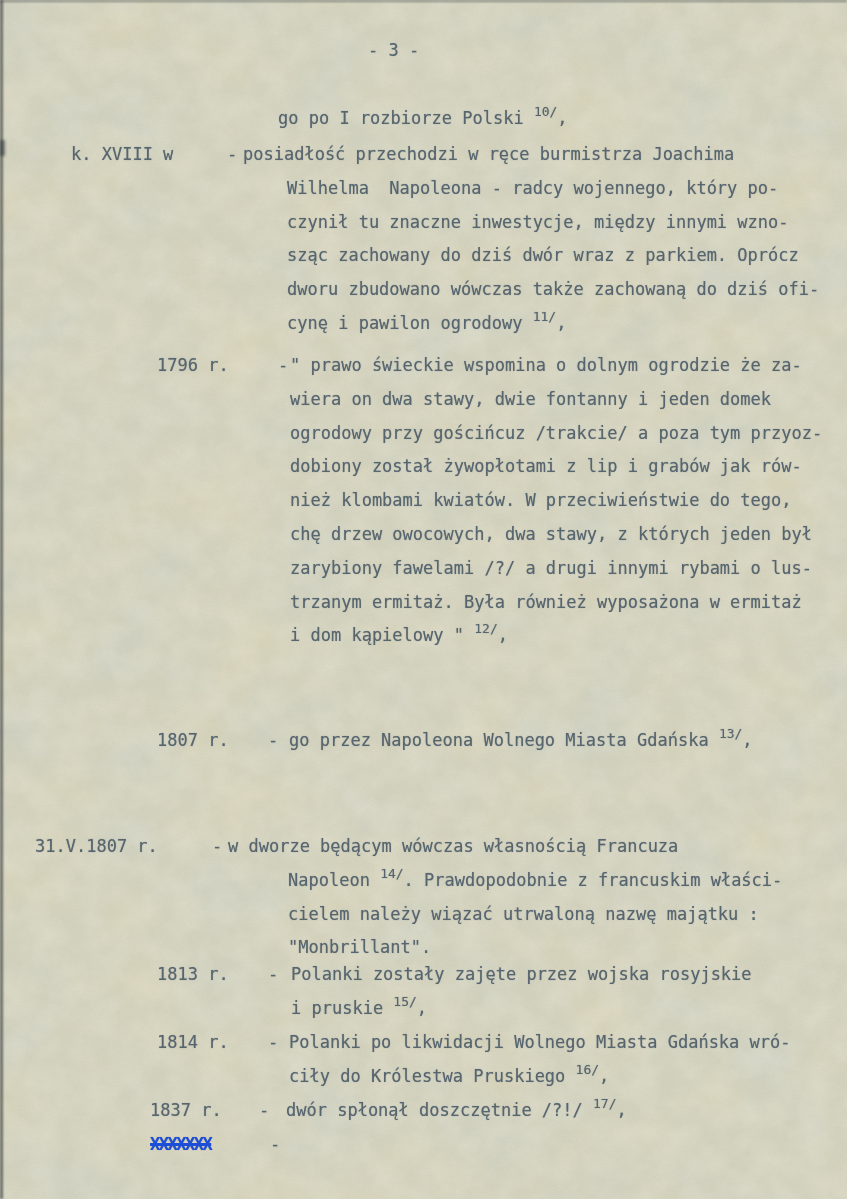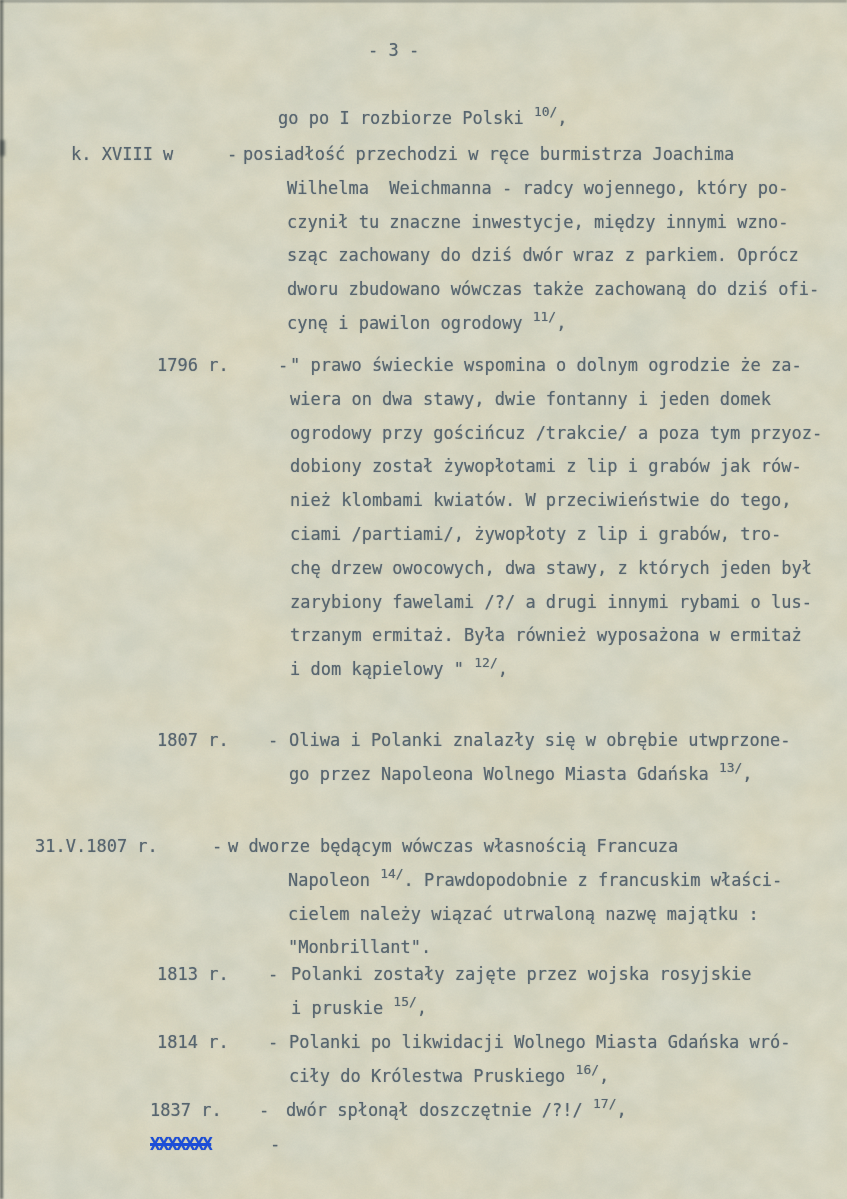--- a/index.html
+++ b/index.html
@@ -68,48 +68,46 @@
 
   <div class="content">
     <div class="pageno ink">- 3 -</div>
     <div class="intro ink line" id="intro"><span>go po I rozbiorze Polski </span><span class="sup">10/</span><span>,</span></div>
     <div id="entries">
         <div class="entry e0">
           <span class="label ink line">k. XVIII w</span>
           <span class="dash ink line">-</span>
           <div class="body">
             <div class="line ink"><span>posiadłość przechodzi w ręce burmistrza Joachima</span></div>
-            <div class="line ink"><span>Wilhelma  Weichmanna - radcy wojennego, który po-</span></div>
+            <div class="line ink"><span>Wilhelma  Napoleona - radcy wojennego, który po-</span></div>
             <div class="line ink"><span>czynił tu znaczne inwestycje, między innymi wzno-</span></div>
             <div class="line ink"><span>sząc zachowany do dziś dwór wraz z parkiem. Oprócz</span></div>
             <div class="line ink"><span>dworu zbudowano wówczas także zachowaną do dziś ofi-</span></div>
             <div class="line ink"><span>cynę i pawilon ogrodowy </span><span class="sup">11/</span><span>,</span></div>
           </div>
         </div>
         <div class="entry e1">
           <span class="label ink line">1796 r.</span>
           <span class="dash ink line">-</span>
           <div class="body">
             <div class="line ink"><span>" prawo świeckie wspomina o dolnym ogrodzie że za-</span></div>
             <div class="line ink"><span>wiera on dwa stawy, dwie fontanny i jeden domek</span></div>
             <div class="line ink"><span>ogrodowy przy gościńcuz /trakcie/ a poza tym przyoz-</span></div>
             <div class="line ink"><span>dobiony został żywopłotami z lip i grabów jak rów-</span></div>
             <div class="line ink"><span>nież klombami kwiatów. W przeciwieństwie do tego,</span></div>
-            <div class="line ink"><span>ciami /partiami/, żywopłoty z lip i grabów, tro-</span></div>
             <div class="line ink"><span>chę drzew owocowych, dwa stawy, z których jeden był</span></div>
             <div class="line ink"><span>zarybiony fawelami /?/ a drugi innymi rybami o lus-</span></div>
             <div class="line ink"><span>trzanym ermitaż. Była również wyposażona w ermitaż</span></div>
             <div class="line ink"><span>i dom kąpielowy " </span><span class="sup">12/</span><span>,</span></div>
           </div>
         </div>
         <div class="entry e2">
           <span class="label ink line">1807 r.</span>
           <span class="dash ink line">-</span>
           <div class="body">
-            <div class="line ink"><span>Oliwa i Polanki znalazły się w obrębie utwprzone-</span></div>
             <div class="line ink"><span>go przez Napoleona Wolnego Miasta Gdańska </span><span class="sup">13/</span><span>,</span></div>
           </div>
         </div>
         <div class="entry e3">
           <span class="label ink line">31.V.1807 r.</span>
           <span class="dash ink line">-</span>
           <div class="body">
             <div class="line ink"><span>w dworze będącym wówczas własnością Francuza</span></div>
             <div class="line ink"><span>Napoleon </span><span class="sup">14/</span><span>. Prawdopodobnie z francuskim właści-</span></div>
             <div class="line ink"><span>cielem należy wiązać utrwaloną nazwę majątku :</span></div>

